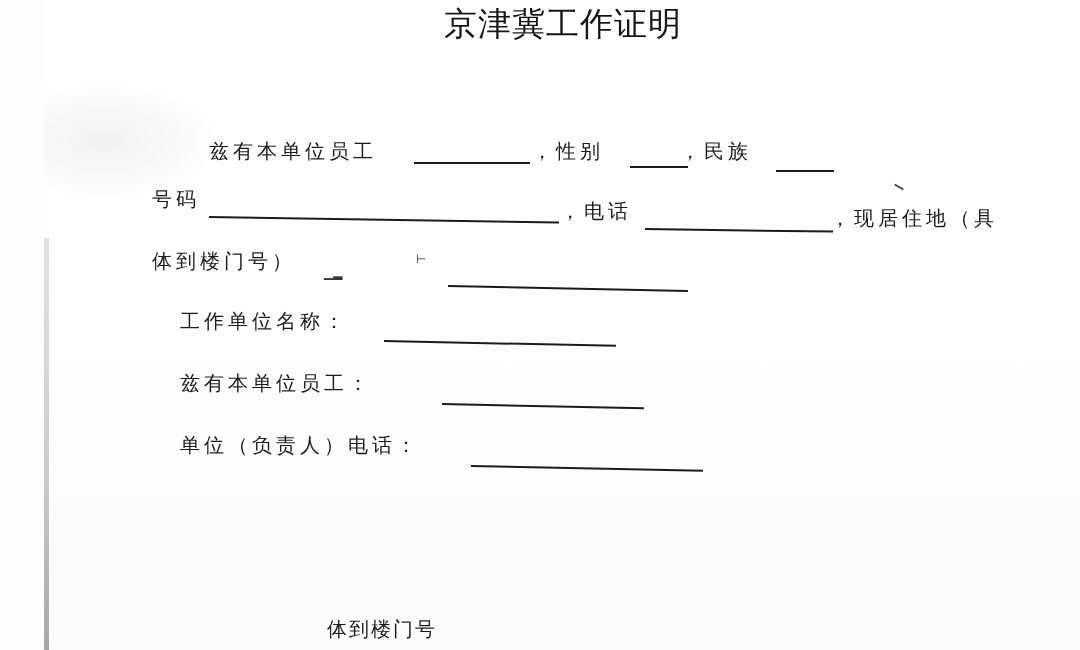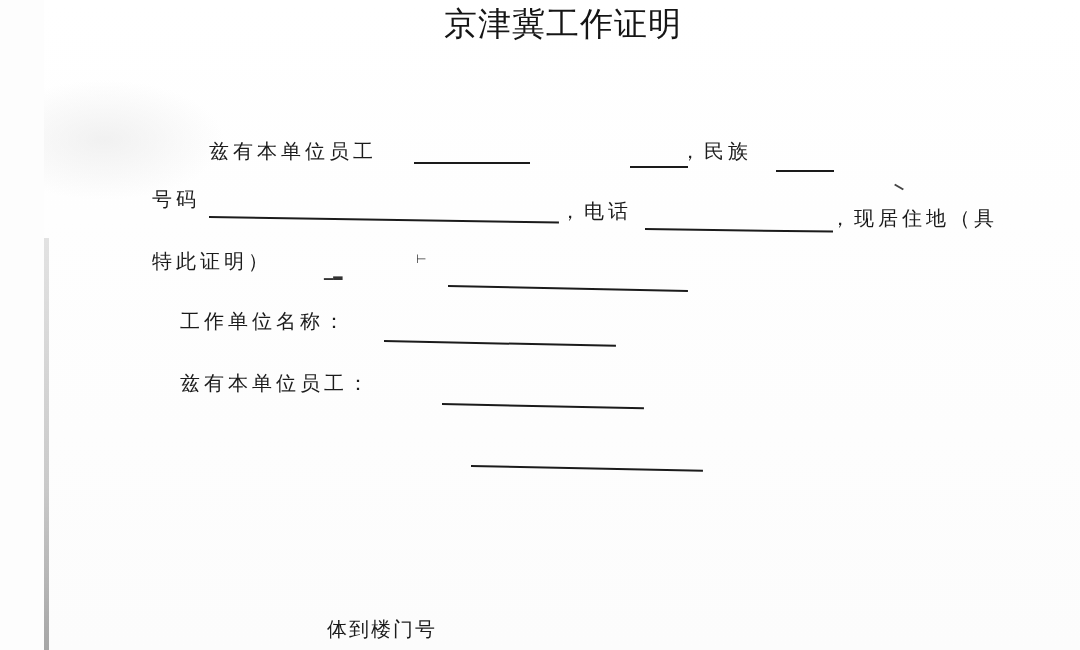--- a/index.html
+++ b/index.html
@@ -68,38 +68,40 @@
 </head>
 <body>
 
 <div class="paper">
   <div class="edge-strip"></div>
 
   <div class="title">京津冀工作证明</div>
 
   <div class="line-text" style="left:165px; top:138px;">兹有本单位员工</div>
   <div class="blank" style="left:370px; top:162px; width:116px;"></div>
+  <div class="line-text" style="left:488px; top:138px;">，性别</div>
   <div class="blank" style="left:586px; top:166px; width:58px;"></div>
   <div class="line-text" style="left:636px; top:138px;">，民族</div>
   <div class="blank" style="left:732px; top:170px; width:58px;"></div>
   <div class="tick"></div>
 
   <div class="line-text" style="left:108px; top:186px;">号码</div>
   <div class="blank slant" style="left:165px; top:216px; width:350px; transform:rotate(0.9deg);"></div>
   <div class="line-text" style="left:516px; top:198px;">，电话</div>
   <div class="blank slant" style="left:601px; top:228px; width:188px; transform:rotate(0.8deg);"></div>
   <div class="line-text" style="left:786px; top:205px;">，现居住地（具</div>
 
-  <div class="line-text" style="left:108px; top:248px;">特此证明）</div>
+  <div class="line-text" style="left:108px; top:248px;">体到楼门号）</div>
   <div class="smudge" style="left:280px; top:266px;">▁▂</div>
   <div class="smudge" style="left:372px; top:252px;">⊢</div>
   <div class="blank slant" style="left:404px; top:285px; width:240px; transform:rotate(1.2deg);"></div>
 
   <div class="line-text" style="left:136px; top:308px;text-align:right;">工作单位名称：</div>
   <div class="blank slant" style="left:340px; top:340px; width:232px; transform:rotate(1.2deg);"></div>
 
   <div class="line-text" style="left:136px; top:370px;">兹有本单位员工：</div>
   <div class="blank slant" style="left:398px; top:403px; width:202px; transform:rotate(1.2deg);"></div>
 
+  <div class="line-text" style="left:136px; top:432px;">单位（负责人）电话：</div>
   <div class="blank slant" style="left:427px; top:465px; width:232px; transform:rotate(1.2deg);"></div>
 
   <div class="line-text" style="left:283px; top:616px; letter-spacing:2px;">体到楼门号</div>
 </div>
 
 </body></html>

